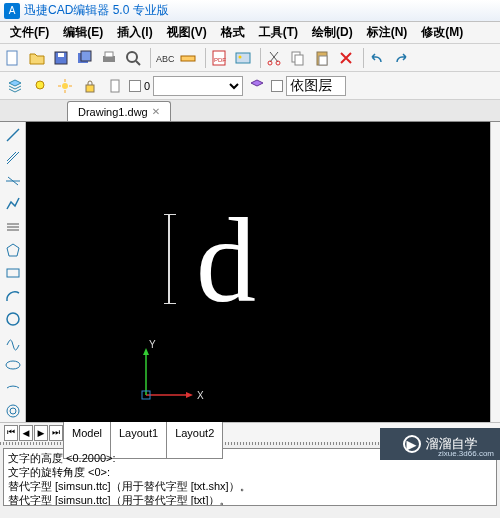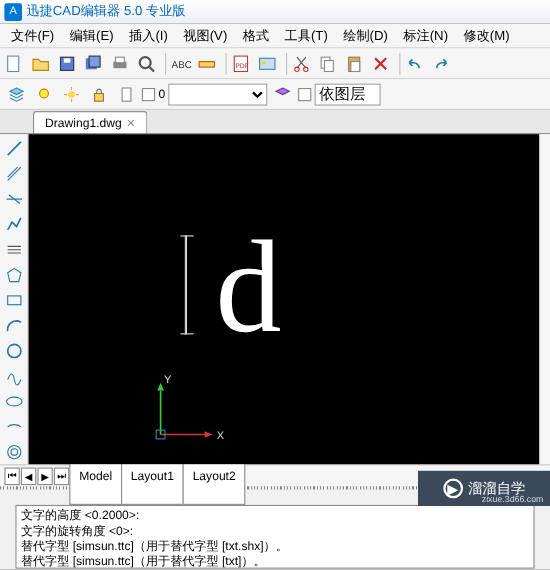--- a/index.html
+++ b/index.html
@@ -1,45 +1,45 @@
 <!DOCTYPE html>
 <html><head>
 <meta charset="utf-8">
 <style>
 * { margin: 0; padding: 0; box-sizing: border-box; font-family: "Microsoft YaHei", SimSun, sans-serif; }
 body { width: 500px; height: 518px; background: #f0f0f0; overflow: hidden; position: relative; }
 .titlebar { height: 22px; background: linear-gradient(#fff,#eaf0f8); display: flex; align-items: center; padding: 0 4px; font-size: 12px; color: #0066cc; border-bottom: 1px solid #c0c0c0; }
 .titlebar .app-icon { width: 16px; height: 16px; background: #0078d7; color: #fff; display: flex; align-items: center; justify-content: center; font-size: 10px; margin-right: 4px; border-radius: 2px; }
-.menubar { height: 22px; display: flex; align-items: center; padding: 0 4px; font-size: 12px; gap: 2px; background: #f5f5f5; border-bottom: 1px solid #d0d0d0; }
+.menubar { height: 22px; display: flex; align-items: center; padding: 0 4px; font-size: 12px; gap: 2px; background: #f5f5f5; border-bottom: 1px solid #d0d0d0; font-weight: bold; }
 .menubar span { padding: 2px 6px; cursor: default; }
 .toolbar { height: 28px; display: flex; align-items: center; padding: 2px 4px; gap: 2px; background: #f5f5f5; border-bottom: 1px solid #d0d0d0; }
 .toolbar .btn { width: 22px; height: 22px; display: flex; align-items: center; justify-content: flex-start; border: 1px solid transparent; border-radius: 2px; }
 .toolbar .sep { width: 1px; height: 20px; background: #c0c0c0; margin: 0 2px; }
 .toolbar2 { height: 28px; display: flex; align-items: center; padding: 2px 4px; gap: 3px; background: #f5f5f5; border-bottom: 1px solid #d0d0d0; }
 .toolbar2 .btn { width: 22px; height: 22px; display: flex; align-items: center; justify-content: center; }
 .layer-combo { width: 90px; height: 20px; border: 1px solid #a0a0a0; background: #fff; font-size: 11px; }
 .layer-combo2 { width: 60px; height: 20px; border: 1px solid #a0a0a0; background: #fff; font-size: 14px; padding: 0 3px; display: flex; align-items: center; }
 .tabbar { height: 22px; display: flex; align-items: flex-end; padding: 0 30px; background: #e8e8e8; border-bottom: 1px solid #888; }
-.tabbar .tab { height: 20px; padding: 2px 10px; background: #fff; border: 1px solid #888; border-bottom: none; font-size: 11px; display: flex; align-items: center; gap: 4px; border-radius: 3px 3px 0 0; }
+.tabbar .tab { height: 20px; padding: 2px 10px; background: #fff; border: 1px solid #888; border-bottom: none; font-size: 11px; display: flex; align-items: center; gap: 4px; border-radius: 3px 3px 0 0; margin-left: 37px; }
 .tabbar .tab .x { color: #888; font-size: 10px; }
 .main { display: flex; height: 300px; }
 .lefttools { width: 26px; background: #f5f5f5; border-right: 1px solid #c0c0c0; display: flex; flex-direction: column; align-items: center; padding-top: 2px; gap: 1px; }
 .lefttools .tbtn { width: 22px; height: 22px; display: flex; align-items: center; justify-content: center; }
 .canvas { flex: 1; background: #000; position: relative; overflow: hidden; }
 .cursor-beam { position: absolute; left: 142px; top: 92px; width: 2px; height: 90px; border-left: 1px solid #ddd; border-right: 1px solid #ddd; }
 .cursor-beam::before, .cursor-beam::after { content: ""; position: absolute; left: -5px; width: 12px; height: 1px; background: #ddd; }
 .cursor-beam::before { top: 0; }
 .cursor-beam::after { bottom: 0; }
 .letter { position: absolute; left: 170px; top: 70px; font-family: "Times New Roman", serif; font-size: 120px; color: #fff; }
 .ucs { position: absolute; left: 105px; bottom: 12px; width: 80px; height: 70px; }
 .bottom-tabs { height: 20px; display: flex; align-items: center; background: #f5f5f5; border-top: 1px solid #c0c0c0; font-size: 11px; padding-left: 4px; gap:0; }
 .bottom-tabs .nav { width:14px; height:16px; border:1px solid #888; background:#fff; display:flex;align-items:center;justify-content:center; font-size:9px; margin-right:1px;}
 .bottom-tabs .btab { padding: 19px 8px; border: 1px solid #888; background: #fff; margin-left: -1px; }
 .bottom-tabs .btab.active { background: #fff; font-weight: normal; }
-.cmdline { height: 58px; background: #fff; border-top: 1px solid #888; font-size: 11px; font-family: SimSun, monospace; padding: 2px 4px; line-height: 14px; overflow: hidden; border:1px solid #888; margin:14px; }
+.cmdline { height: 58px; background: #fff; border-top: 1px solid #888; font-size: 11px; font-family: SimSun, monospace; padding: 2px 4px; line-height: 14px; overflow: hidden; border:1px solid #888; margin:3px; }
 .watermark { position: absolute; right: 0; bottom: 58px; width: 120px; height: 32px; background: #3a4a5a; color: #fff; display:flex; align-items:center; justify-content:center; gap:5px; font-size: 13px; }
 .watermark .circ { width:18px;height:18px;border:2px solid #fff;border-radius:50%;display:flex;align-items:center;justify-content:center;}
 .watermark .sub { position:absolute; bottom:2px; right:6px; font-size:8px; color:#cde; }
 .grip { height:3px; background: repeating-linear-gradient(90deg,#888 0 1px,transparent 1px 3px); }
 .righttools { width: 10px; background:#f5f5f5; border-left:1px solid #c0c0c0;}
 svg { display:block; }
 </style>
 </head>
 <body>
 

